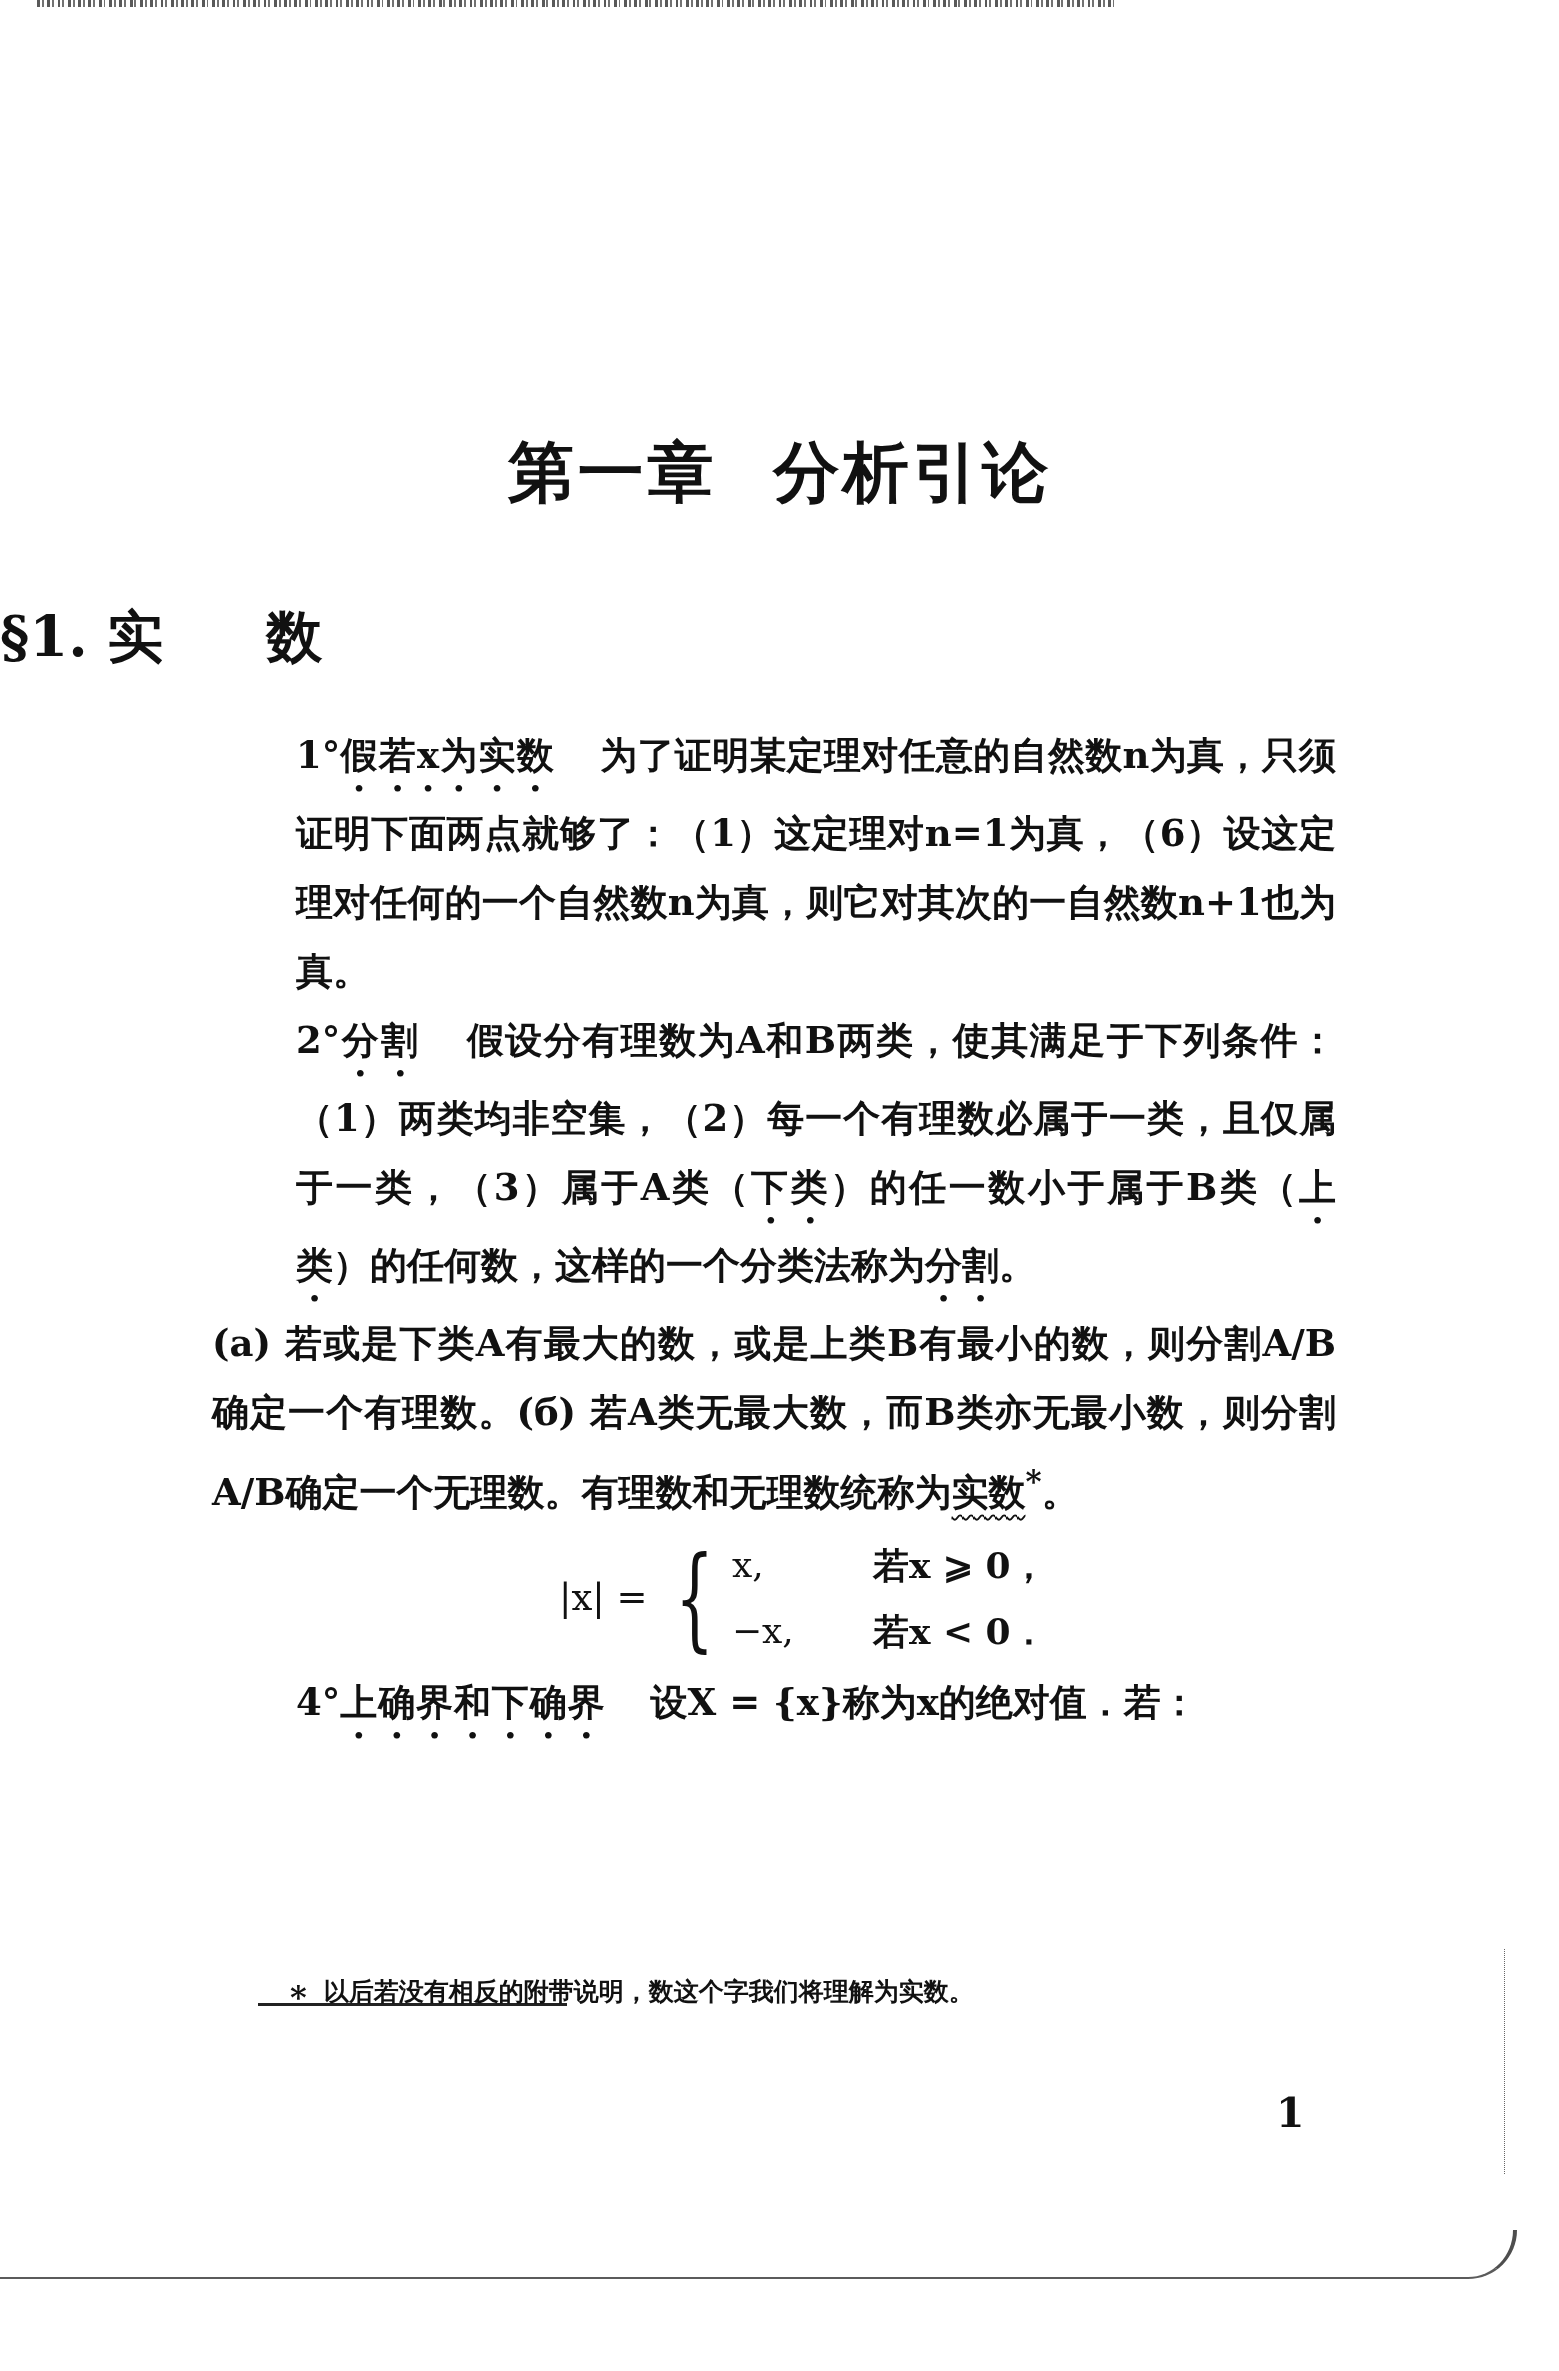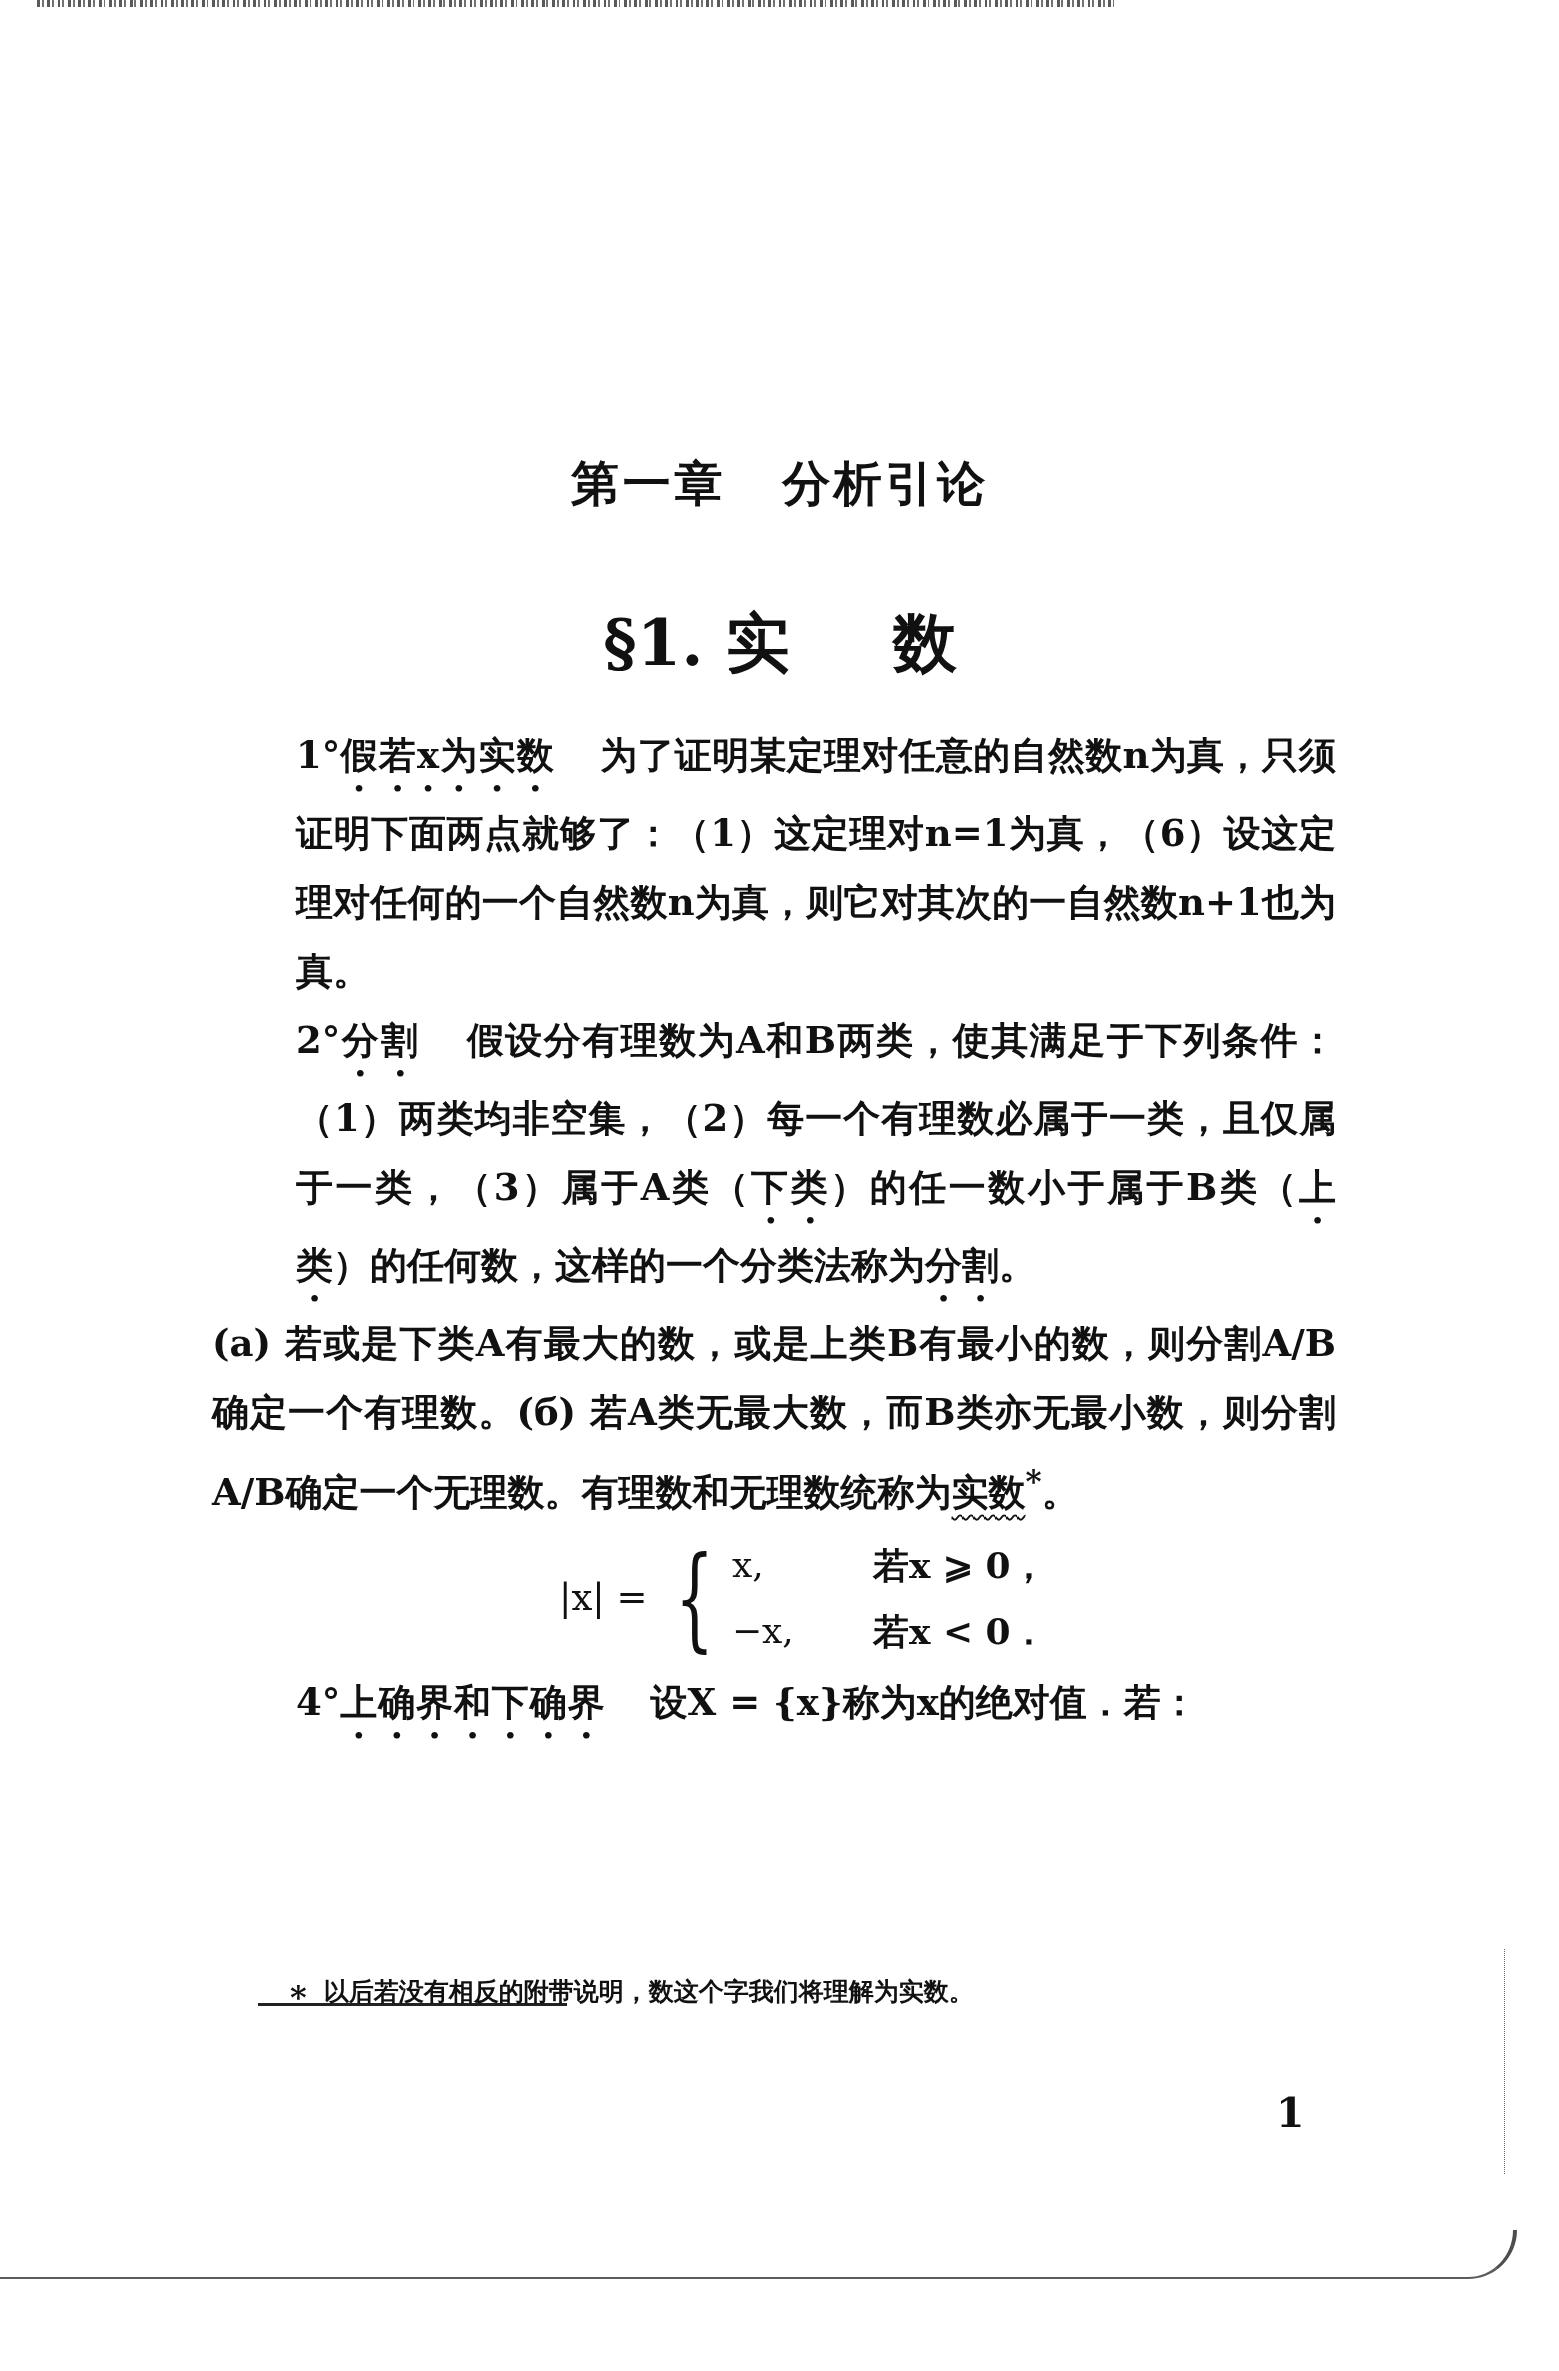--- a/index.html
+++ b/index.html
@@ -17,27 +17,27 @@
     position: absolute; left: 0; top: 2230px; width: 1513px; height: 47px;
     border-bottom: 2.8px solid #333; border-right: 4.7px solid #222;
     border-bottom-right-radius: 84px;
     opacity: 0.8;
   }
   .page-edge-right {
     position: absolute; left: 1504px; top: 1949px; width: 1.9px; height: 225px;
     border-left: 1.9px dotted #666;
   }
   .chapter-title {
-    position: absolute; left: 0; width: 100%; top: 452px;
-    text-align: center; font-size: 48px; font-weight: bold; letter-spacing: 3.7px;
+    position: absolute; left: 0; width: 100%; top: 428px;
+    text-align: center; font-size: 66px; font-weight: bold; letter-spacing: 3.7px;
   }
   .chapter-title .gap { display: inline-block; width: 56px; }
   .section-title {
     position: absolute; left: 0; width: 100%; top: 600px;
-    text-align: center; font-size: 64px; font-weight: bold;
+    text-align: left; font-size: 56px; font-weight: bold;
   }
   .section-title .gap { display: inline-block; width: 103px; }
   .body-text {
     position: absolute; left: 212px; width: 1124px; top: 721px;
     font-size: 37px; font-weight: bold; line-height: 69px;
     text-align: justify;
   }
   .para { margin: 0; }
   .indent { padding-left: 84px; }
   .head { letter-spacing: 0.9px; }

